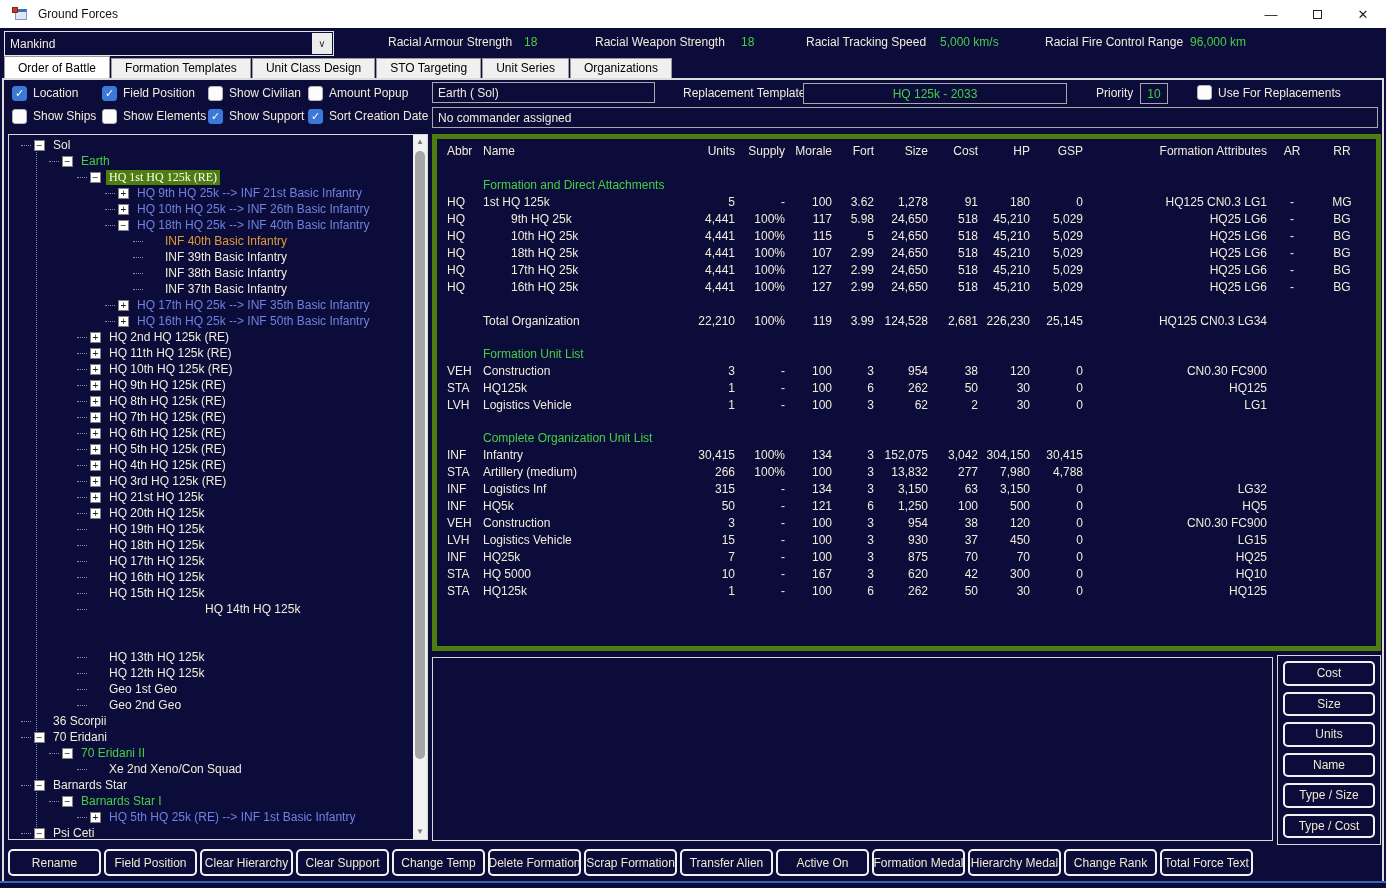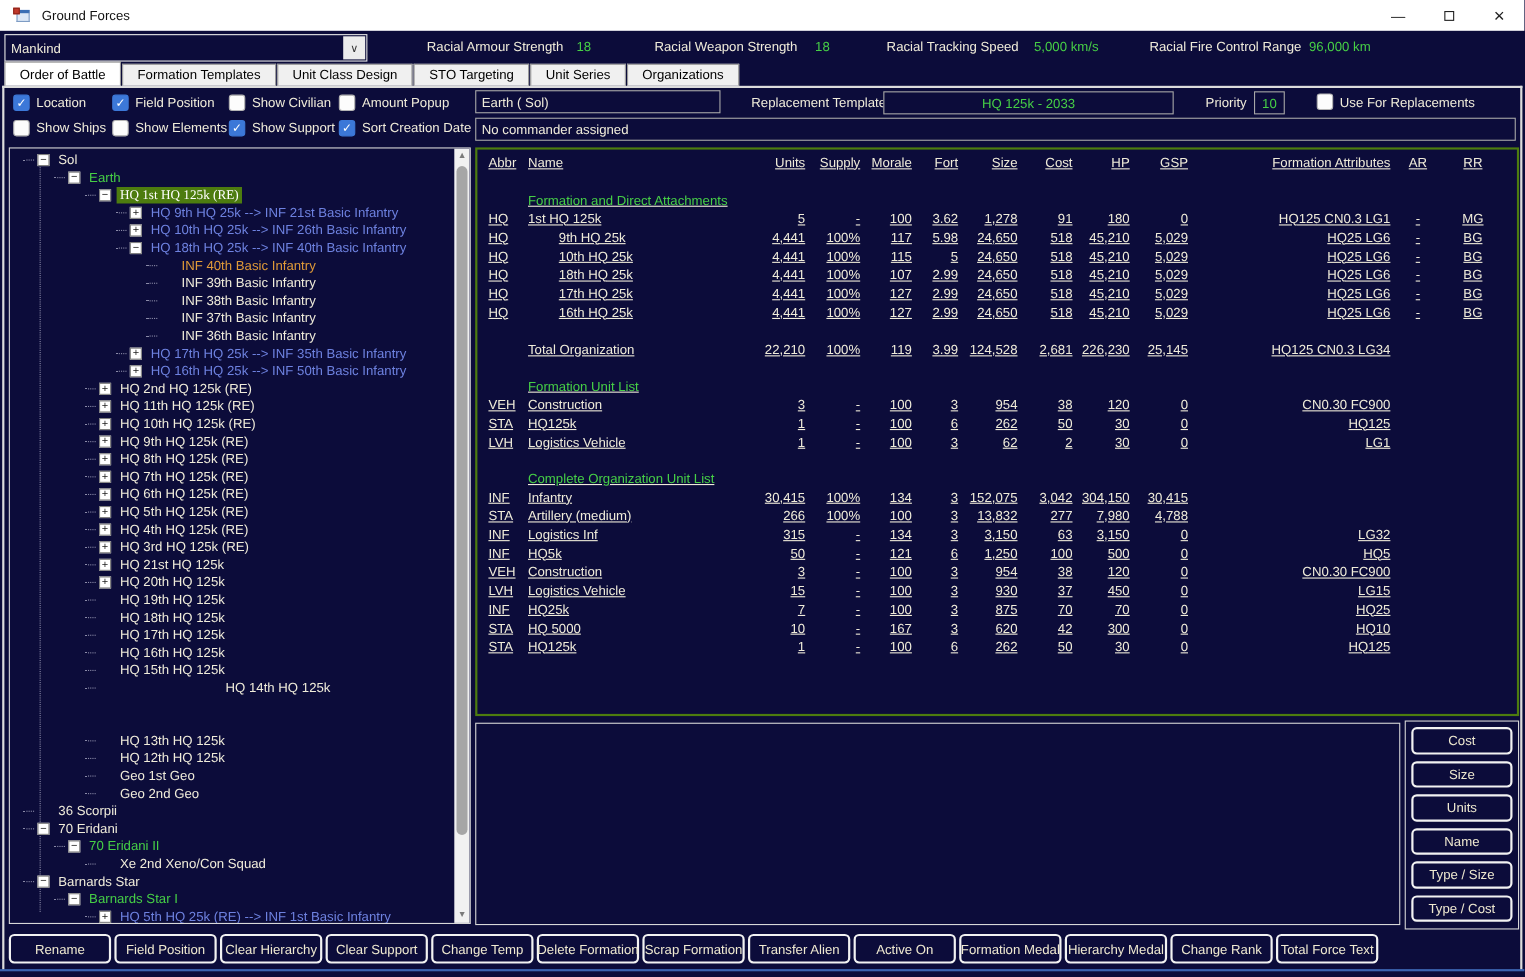--- a/index.html
+++ b/index.html
@@ -81,22 +81,22 @@
   .c-selected { background:#4d7c0f; color:#ffffff;font-family:Liberation Serif, serif; }
   .tree-spine { position:absolute; left:27px; top:12px; bottom:10px; width:0;
                 border-left:1px dotted #8b8ba8; }
   .vscroll { position:absolute; right:0; top:0; width:14px; bottom:0; background:#f1f1f1; }
   .vscroll .thumb { position:absolute; left:2px; width:10px; top:16px; height:608px;
                     background:#a6a6a6; border-radius:5px; }
   .vscroll .arr { position:absolute; left:0; width:14px; height:14px; color:#7a7a7a;
                   font-size:8px; text-align:center; line-height:14px; }
 
   
-  .table-panel { left:432px; top:134px; width:949px; height:517px; border:2px solid #4d7c0f;
-                 background:#0c0c3a; overflow:hidden; padding-top:3px;text-decoration:underline; }
+  .table-panel { left:432px; top:134px; width:949px; height:517px; border:5px solid #4d7c0f;
+                 background:#0c0c3a; overflow:hidden; padding-top:3px; }
   .trow { display:grid; height:17px; align-items:center;
           grid-template-columns:40px 212px 46px 50px 47px 42px 54px 50px 52px 53px 184px 50px 50px; }
   .trow .cell { white-space:nowrap; overflow:visible; }
   .cell.a { padding-left:10px; text-align:left; }
   .cell.n { padding-left:6px; text-align:left; }
   .cell.n.ind { padding-left:34px; }
   .cell.num { text-align:right; }
   .cell.attrs { padding-left:24px; text-align:right; }
   .cell.ctr { text-align:center; }
   .sect-title { color:#46cf46; } .gap17 { height:17px; } .gap16 { height:16px; }
@@ -252,25 +252,20 @@
       </div>
       <div class="titem" style="padding-left: 124px;">
         <span class="tstub"></span>
         <span class="tspace"></span>
         <span class="tlabel c-cream">INF 38th Basic Infantry</span>
       </div>
       <div class="titem" style="padding-left: 124px;">
         <span class="tstub"></span>
         <span class="tspace"></span>
         <span class="tlabel c-cream">INF 37th Basic Infantry</span>
-      </div>
-      <div class="titem" style="padding-left: 124px;">
-        <span class="tstub"></span>
-        <span class="tspace"></span>
-        <span class="tlabel c-cream">INF 36th Basic Infantry</span>
       </div>
       <div class="titem" style="padding-left: 96px;">
         <span class="tstub"></span>
         <span class="toggle">+</span>
         <span class="tlabel c-blue">HQ 17th HQ 25k --&gt; INF 35th Basic Infantry</span>
       </div>
       <div class="titem" style="padding-left: 96px;">
         <span class="tstub"></span>
         <span class="toggle">+</span>
         <span class="tlabel c-blue">HQ 16th HQ 25k --&gt; INF 50th Basic Infantry</span>

